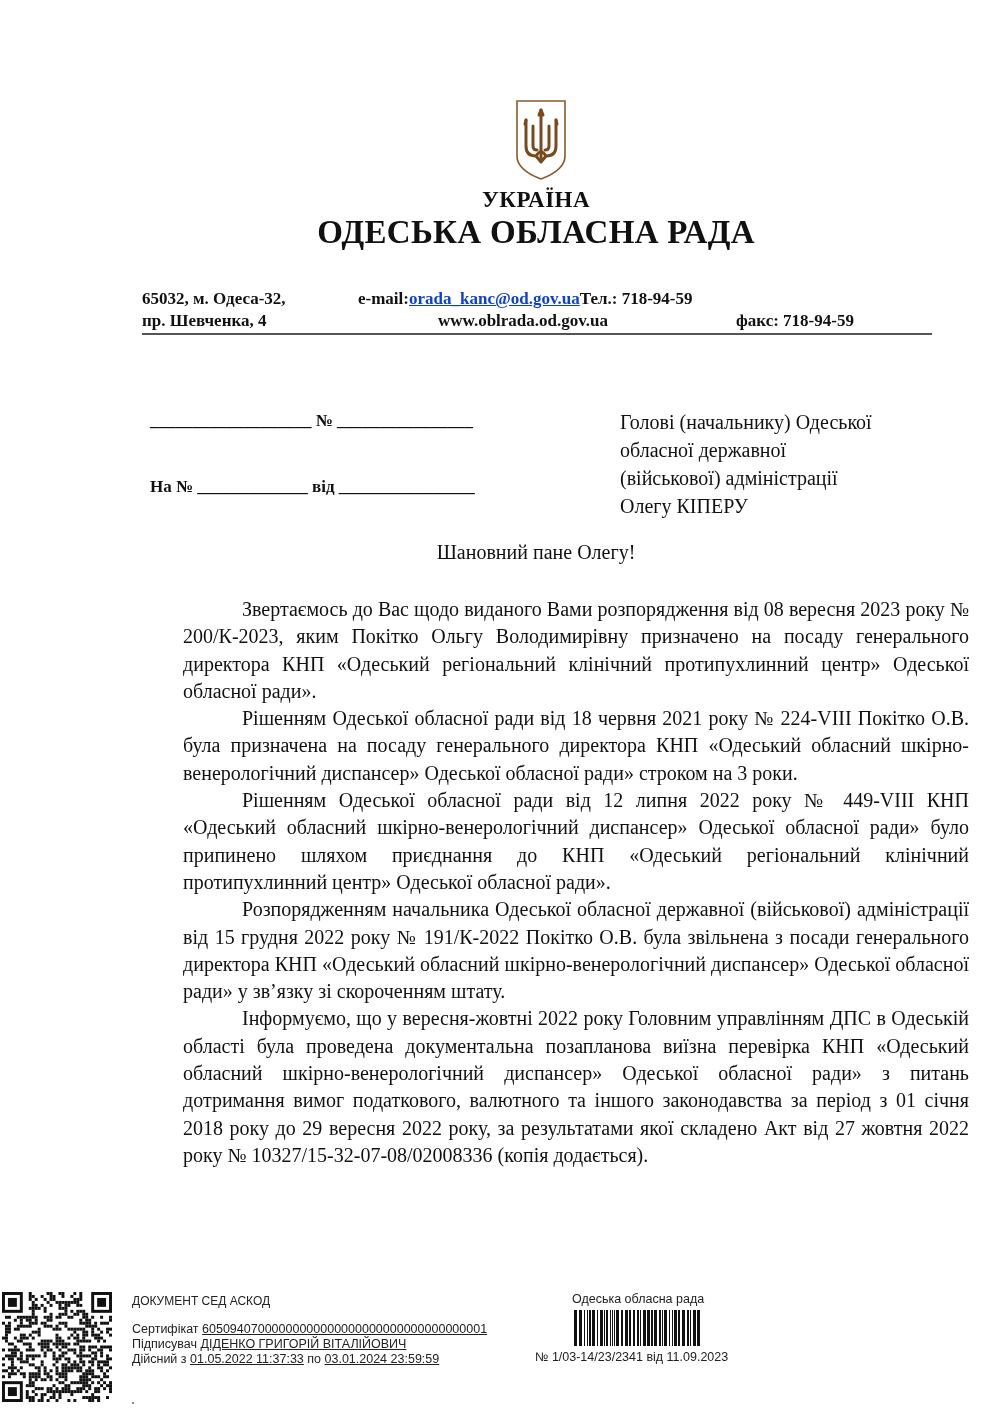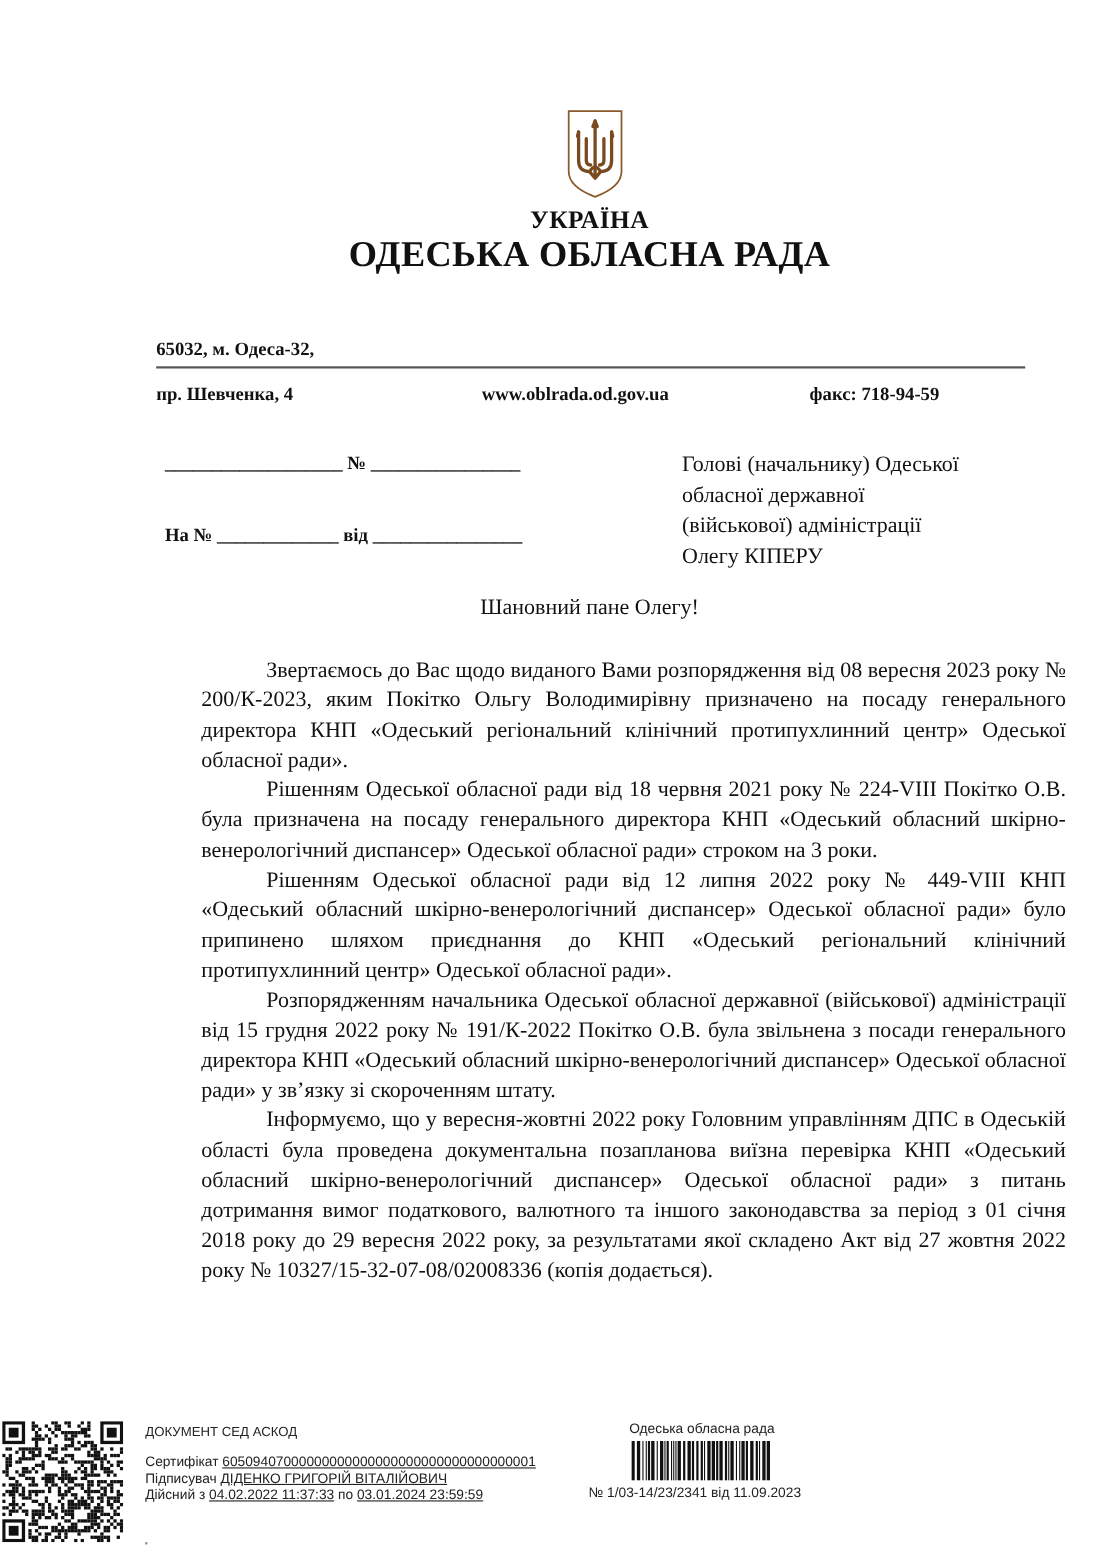--- a/index.html
+++ b/index.html
@@ -5,21 +5,21 @@
   html, body { margin: 0; padding: 0; background: #ffffff; }
   body { width: 1000px; height: 1413px; position: relative; overflow: hidden; color: #111; }
   .serif { font-family: "Liberation Serif", "DejaVu Serif", serif; }
   .sans { font-family: "Liberation Sans", "DejaVu Sans", sans-serif; }
 
   .coat { position: absolute; left: 514px; top: 98px; width: 54px; height: 84px; }
   .country { position: absolute; left: 0; width: 1072px; top: 187px; text-align: center; font-weight: bold; font-size: 23px; letter-spacing: 0.5px; }
   .org { position: absolute; left: 0; width: 1072px; top: 214px; text-align: center; font-weight: bold; font-size: 33px; letter-spacing: 0.3px; }
 
   .contacts { position: absolute; left: 142px; top: 288px; width: 790px; font-weight: bold; font-size: 17px; line-height: 22px; }
-  .contacts .row { position: relative; height: 22px; margin-top: 19px; }
+  .contacts .row { position: relative; height: 22px; }
   .contacts span { position: absolute; white-space: nowrap; }
   .contacts a { color: #0b3fd6; text-decoration: underline; }
   .contacts .rule { position: absolute; left: 0; top: 45px; width: 790px; height: 2px; background: #555; }
 
   .regline { position: absolute; left: 150px; top: 366px; font-weight: bold; font-size: 17px; line-height: 22px; white-space: pre; }
 
   .addressee { position: absolute; left: 620px; top: 408px; font-size: 20px; line-height: 28px; }
   .greeting { position: absolute; left: 0; width: 1072px; top: 541px; text-align: center; font-size: 20px; }
 
   .body { position: absolute; left: 144px; top: 596px; width: 786px; font-size: 20px; line-height: 27.3px; text-align: justify; margin-left: 39px; }
@@ -51,20 +51,23 @@
     <path d="M22 58 Q27 50 32 58"></path>
   </g>
 </svg>
 
 <div class="country serif">УКРАЇНА</div>
 <div class="org serif">ОДЕСЬКА ОБЛАСНА РАДА</div>
 
 <div class="contacts serif">
   <div class="row">
     <span style="left:0">65032, м. Одеса-32,</span>
+    <span style="left:216px">
+      <span style="position:static">e-mail:</span><a>orada_kanc@od.gov.ua</a><span style="position:static">Тел.: 718-94-59</span>
+    </span>
   </div>
   <div class="row">
     <span style="left:0">пр. Шевченка, 4</span>
     <span style="left:296px">www.oblrada.od.gov.ua</span>
     <span style="left:594px">факс: 718-94-59</span>
   </div>
   <div class="rule"></div>
 </div>
 
 <div class="regline serif">
@@ -636,21 +639,21 @@
   <div class="sed-line" style="top:32px">
     <span>Сертифікат</span>
     <u>60509407000000000000000000000000000000001</u>
   </div>
   <div class="sed-line" style="top:47px">
     <span>Підписувач</span>
     <u>ДІДЕНКО ГРИГОРІЙ ВІТАЛІЙОВИЧ</u>
   </div>
   <div class="sed-line" style="top:62px">
     <span>Дійсний з</span>
-    <u>04.02.2022 11:37:33</u>
+    <u>01.05.2022 11:37:33</u>
     <span>по</span>
     <u>03.01.2024 23:59:59</u>
   </div>
 </div>
 
 <div class="footer-right sans">
   <div class="reg-org">Одеська обласна рада</div>
   <svg class="barcode" id="barcode" viewBox="0 0 130 36">
       <rect x="0" y="0" width="3" height="36" fill="#111"></rect>
       <rect x="5" y="0" width="3" height="36" fill="#111"></rect>

